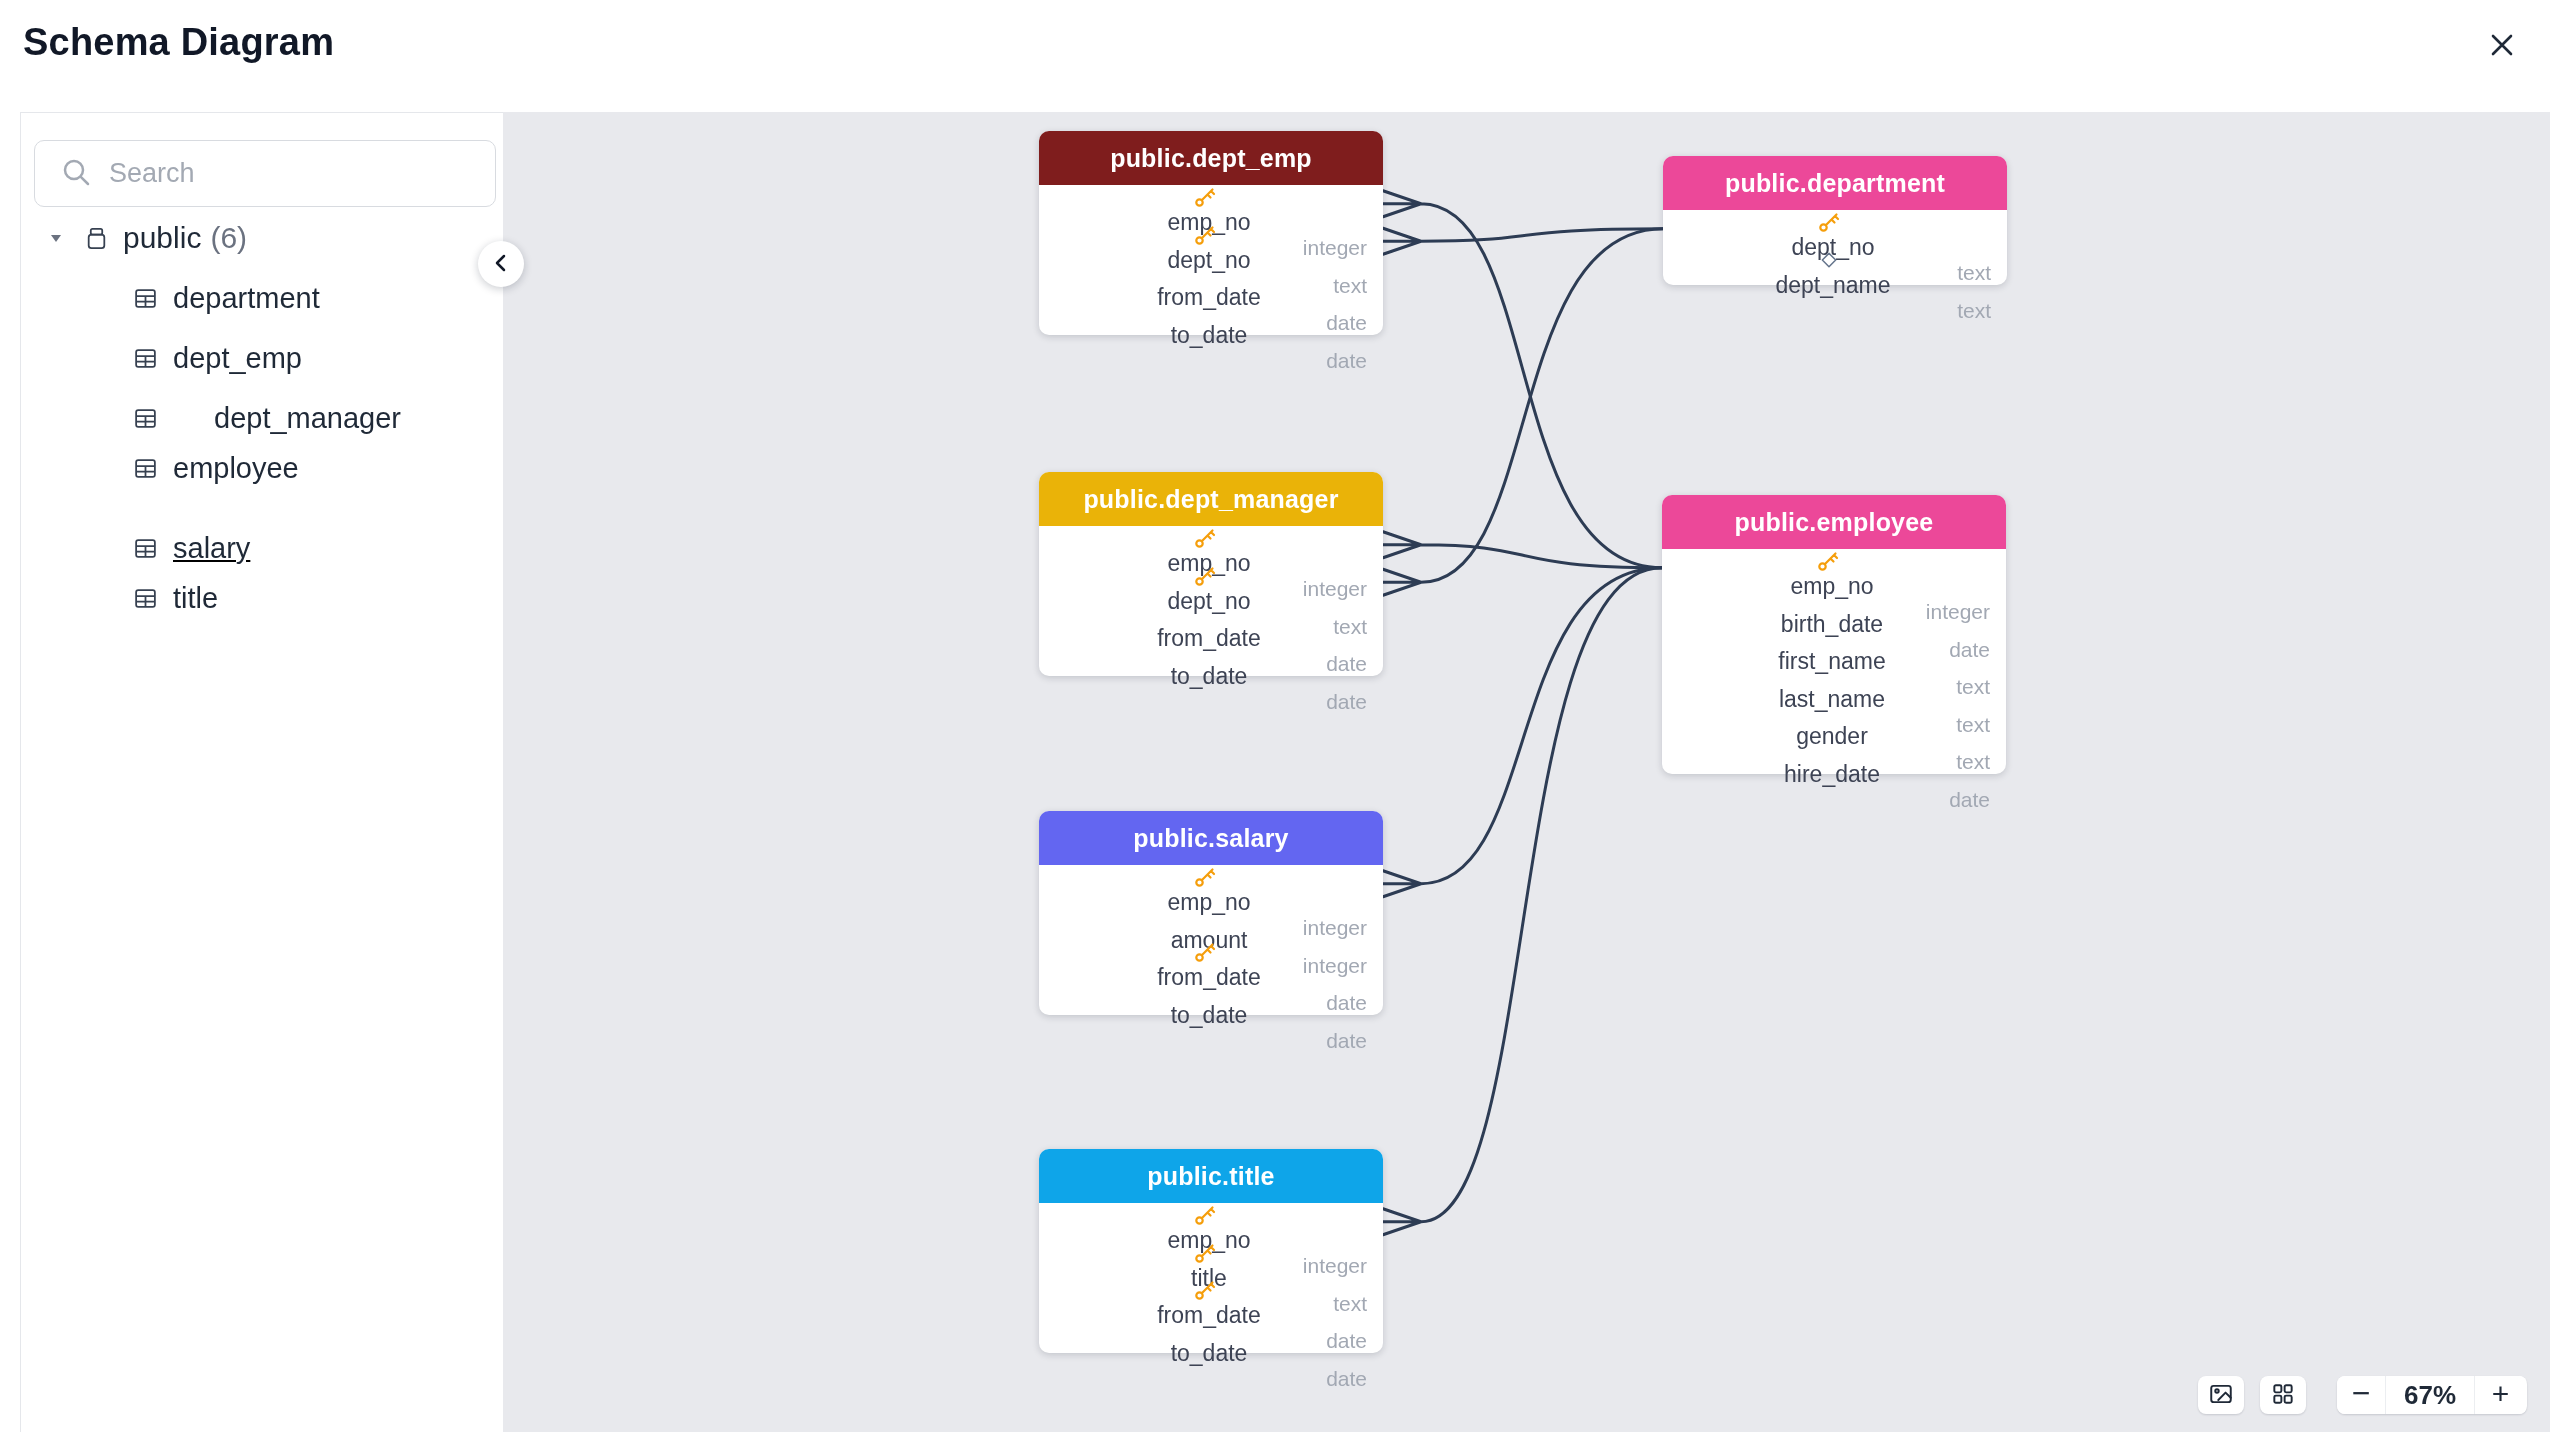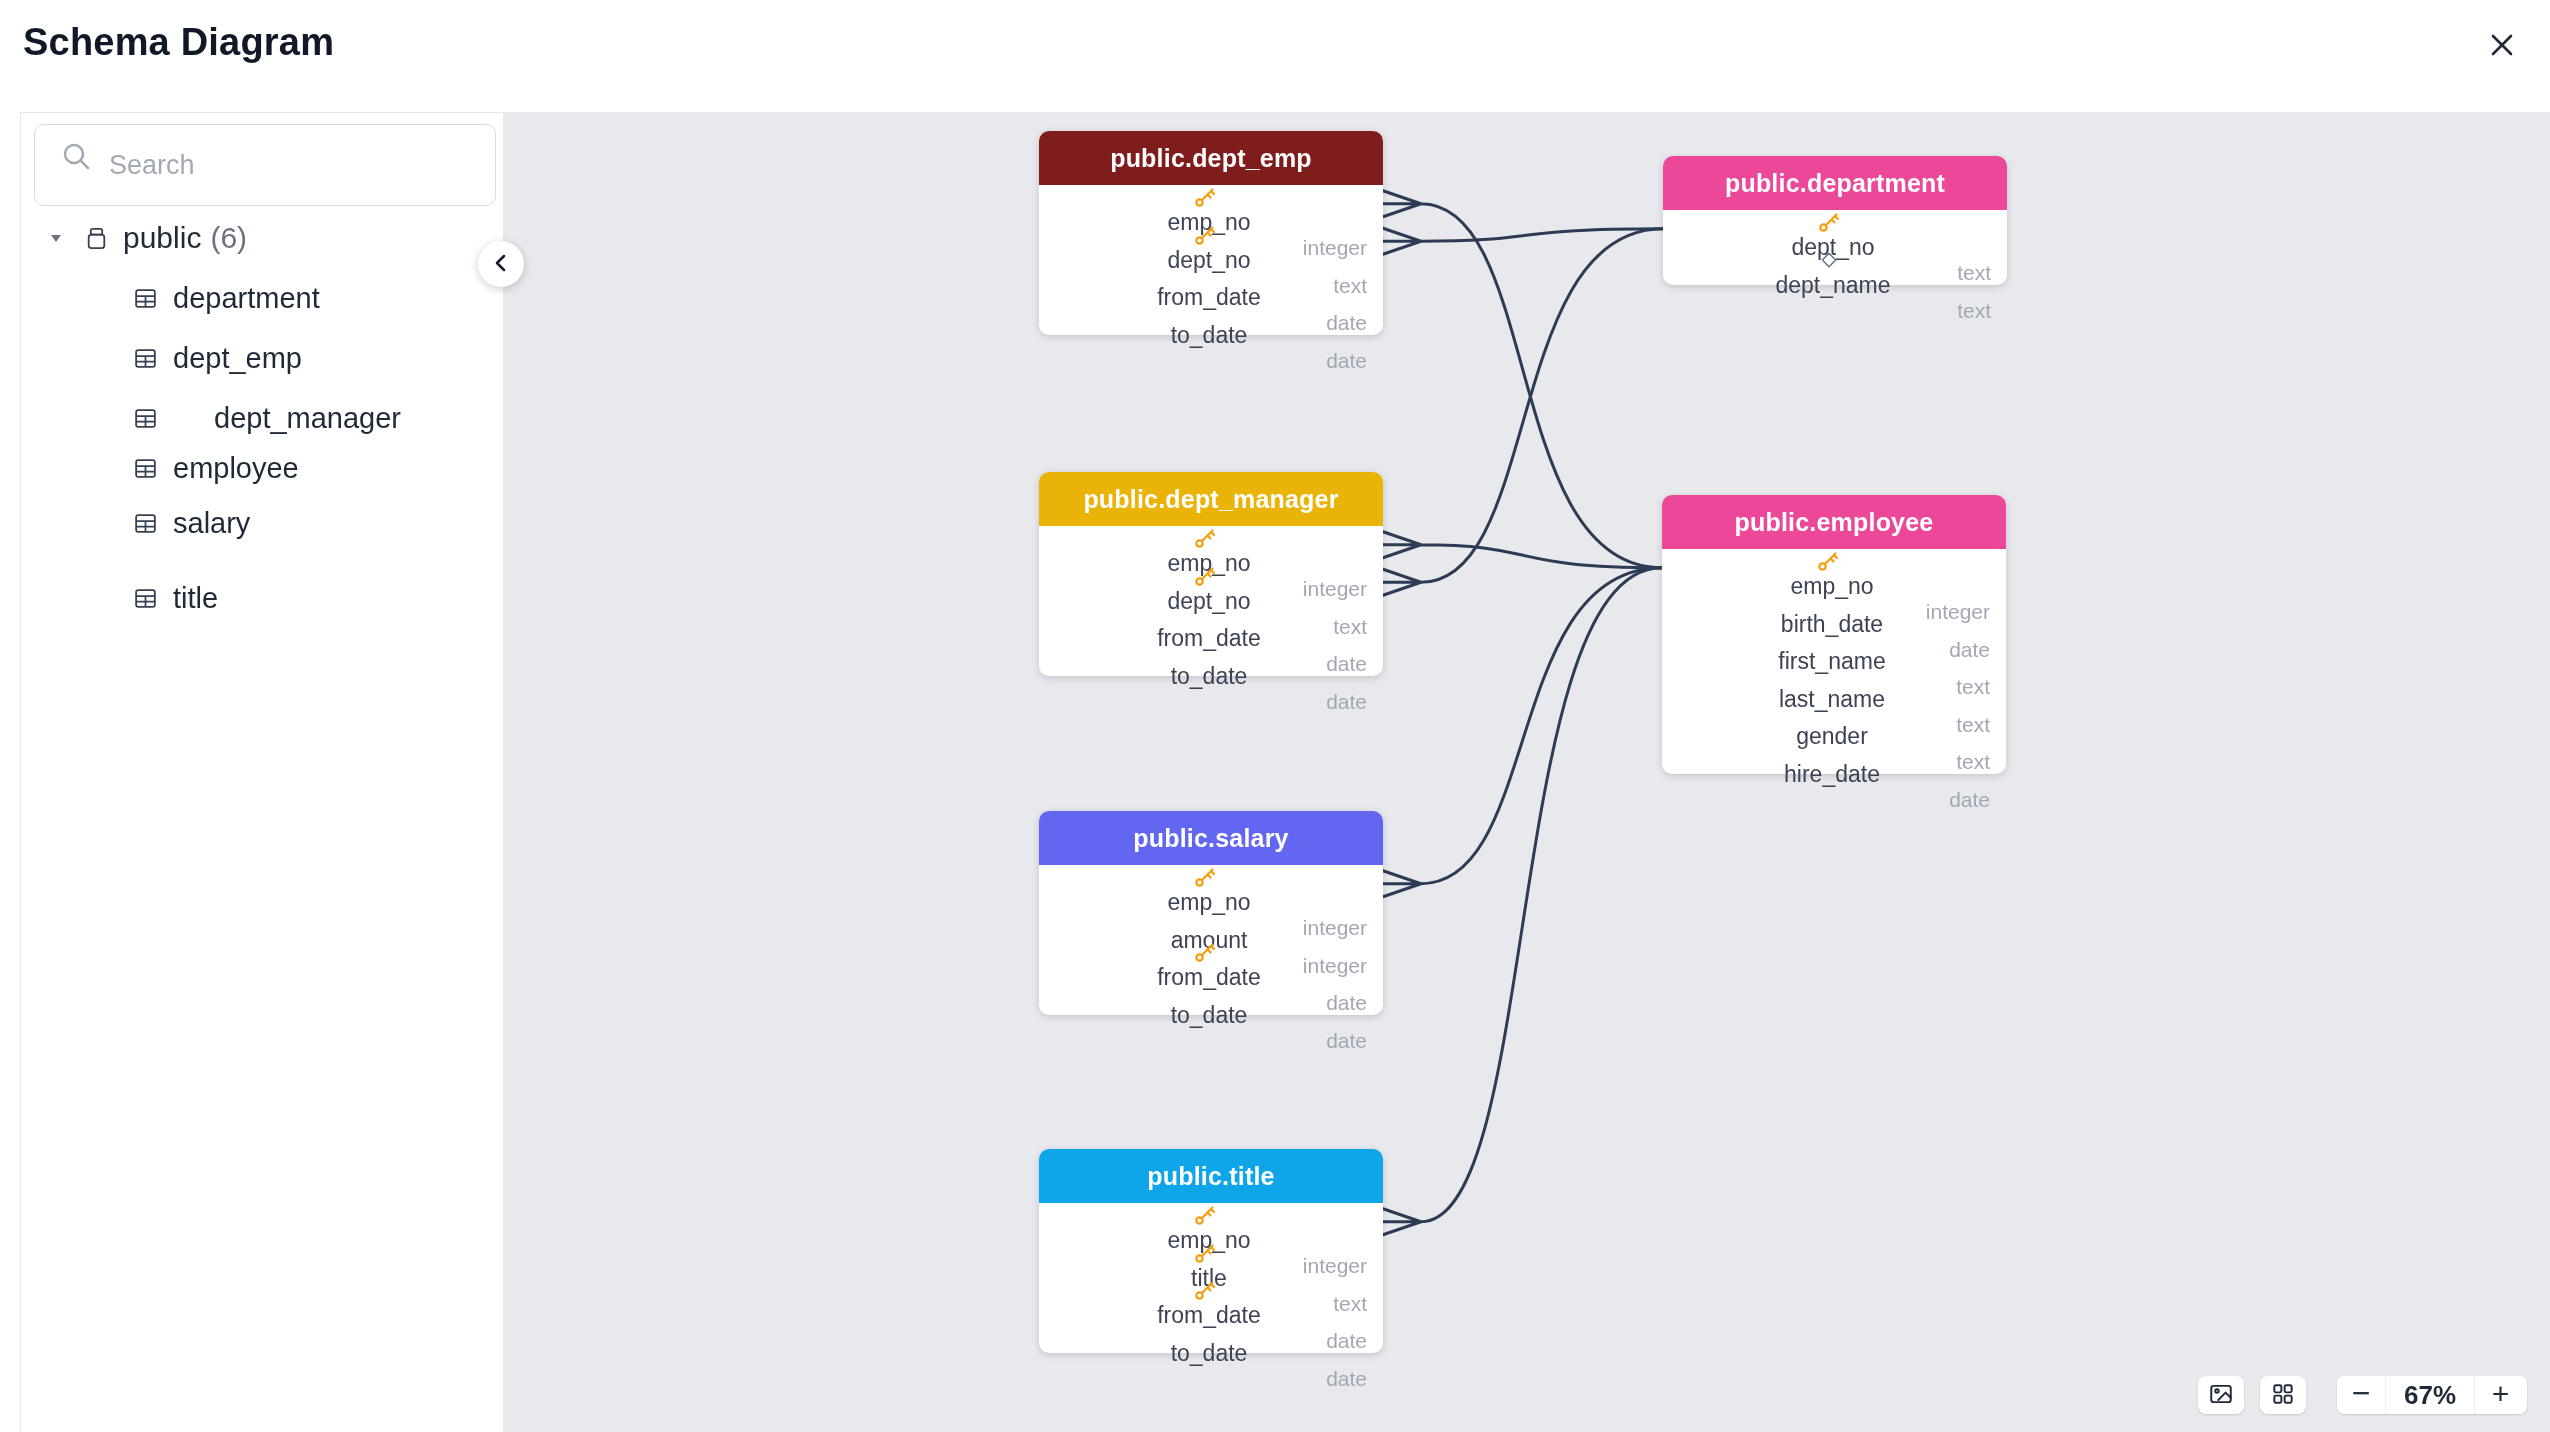--- a/index.html
+++ b/index.html
@@ -8,21 +8,21 @@
 
   
   .titlebar{position:absolute;left:0;top:0;width:2550px;height:112px;background:#fff;}
   .page-title{position:absolute;left:23px;top:21px;font-size:38px;font-weight:700;color:#111827;letter-spacing:0.2px;}
   .close-btn{position:absolute;left:2474px;top:18px;width:56px;height:56px;border:none;background:transparent;
              display:flex;align-items:center;justify-content:center;cursor:pointer;}
 
   
   .sidebar{position:absolute;left:20px;top:112px;width:483px;height:1320px;background:#fff;
            border-left:1px solid #e5e7eb;border-top:1px solid #e5e7eb;box-sizing:border-box;}
-  .search-box{position:absolute;left:13px;top:11px;width:462px;height:82px;}
+  .search-box{position:absolute;left:13px;top:27px;width:462px;height:67px;}
   .search-input{width:100%;height:100%;box-sizing:border-box;border:1.5px solid #d8dbe0;border-radius:10px;
                 padding:0 16px 0 74px;font-size:27px;color:#374151;outline:none;background:#fff;
                 font-family:"Liberation Sans",sans-serif;}
   .search-input::placeholder{color:#a3a9b3;}
   .search-icon{position:absolute;left:27px;top:17px;pointer-events:none;}
 
   .tree-row{position:absolute;left:0;height:32px;display:flex;align-items:center;cursor:pointer;white-space:nowrap;}
   .schema-label{font-size:30px;color:#1f2937;margin-left:14px;}
   .schema-count{font-size:30px;color:#6b7280;margin-left:9px;}
   .tree-item-label{font-size:29px;color:#1f2937;margin-left:14px;}
@@ -130,21 +130,21 @@
         </div>
         <div class="tree-row" style="top: 339px;">
           <span style="margin-left:111px;display:flex;">
             <svg width="27" height="25" viewBox="0 0 24 24" fill="none" stroke="#374151" stroke-width="1.7">
               <rect x="3" y="4" width="18" height="16" rx="2"></rect>
               <path d="M3 9.8 H21 M3 14.9 H21 M12 9.8 V20"></path>
             </svg>
           </span>
           <span class="tree-item-label">employee</span>
         </div>
-        <div class="tree-row" style="top: 394px;">
+        <div class="tree-row" style="top: 419px; text-decoration: underline;">
           <span style="margin-left:111px;display:flex;">
             <svg width="27" height="25" viewBox="0 0 24 24" fill="none" stroke="#374151" stroke-width="1.7">
               <rect x="3" y="4" width="18" height="16" rx="2"></rect>
               <path d="M3 9.8 H21 M3 14.9 H21 M12 9.8 V20"></path>
             </svg>
           </span>
           <span class="tree-item-label">salary</span>
         </div>
         <div class="tree-row" style="top: 469px;">
           <span style="margin-left:111px;display:flex;">

